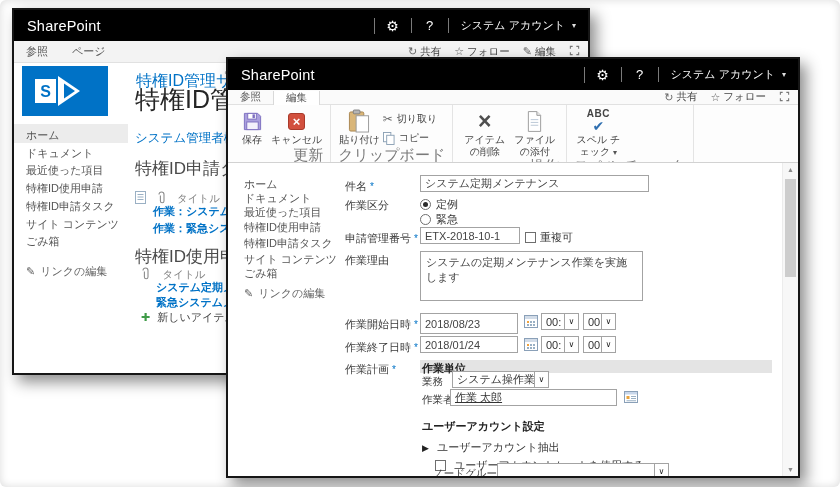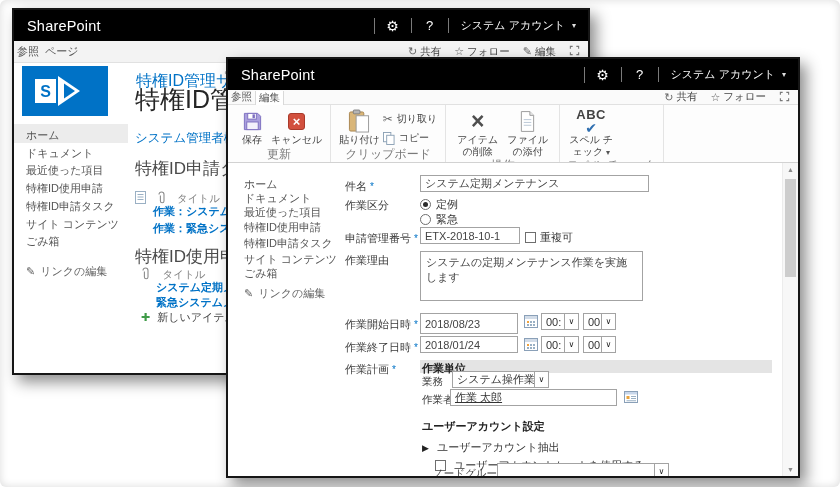--- a/index.html
+++ b/index.html
@@ -12,37 +12,37 @@
   .brand{display:flex;align-items:center;padding-left:13px;font-size:14.5px;letter-spacing:.2px}
   .suite-sp{flex:1}
   .scell{display:flex;align-items:center;justify-content:center;border-left:1px solid #7a7a7a;min-width:37px;font-size:13px;cursor:default}
   .scell.account{font-size:11px;padding:0 12px;gap:7px}
   .caret{font-size:8px;color:#ddd}
   .gearglyph{font-size:14px}
   
   .tabrow{position:relative;display:flex;align-items:center;background:#f3f3f3;border-bottom:1px solid #e1e1e1;font-size:11px;color:#555}
   .bw .tabrow{height:22px}
   .fw .tabrow{height:15px;font-size:10.5px;background:#fafafa}
-  .tab{padding:0 3px;height:100%;display:flex;align-items:center;white-space:nowrap}
+  .tab{padding:0 12px;height:100%;display:flex;align-items:center;white-space:nowrap}
   .fw .tab.active{background:#fff;border-left:1px solid #d9d9d9;border-right:1px solid #d9d9d9;margin-bottom:-1px}
   .tr-actions{margin-left:auto;display:flex;align-items:center;gap:13px;padding-right:8px;font-size:10.5px;color:#444;white-space:nowrap}
   .act{display:flex;align-items:center;gap:3px}
   .ic{font-size:11px;color:#666}
   
   .ribbon{position:absolute;left:0;right:0;top:46px;height:58px;background:#fdfdfd;border-bottom:1px solid #d2d2d2;display:flex;overflow:hidden}
   .rgroup{display:flex;flex-direction:column;border-right:1px solid #e4e4e4;padding:0 3px}
   .rbtns{flex:1;display:flex;align-items:flex-start;padding:3px 5px 0;gap:3px}
-  .glabel{text-align:center;font-size:12px;color:#7a7a7a;padding:0 4px 2px;white-space:nowrap}
+  .glabel{text-align:right;font-size:15px;color:#7a7a7a;padding:0 4px 2px;white-space:nowrap}
   .bigbtn{display:flex;flex-direction:column;align-items:center;font-size:10px;color:#444;line-height:1.15;text-align:center;min-width:32px}
   .bicon{height:26px;display:flex;align-items:center;justify-content:center}
   .smallcol{display:flex;flex-direction:column;gap:5px;padding-top:4px}
   .smallbtn{display:flex;align-items:center;gap:4px;font-size:10px;color:#444;white-space:nowrap}
   .cancelbox{width:17px;height:17px;background:#d2503e;border:1px solid #a93a2b;border-radius:3px;color:#fff;font-size:13px;font-weight:bold;display:flex;align-items:center;justify-content:center;line-height:1}
   .delx{font-size:23px;font-weight:bold;color:#4f4f4f;line-height:1}
-  .abc{font-size:13px;font-weight:bold;color:#444;letter-spacing:.5px;line-height:1}
+  .abc{font-size:10px;font-weight:bold;color:#444;letter-spacing:.5px;line-height:1}
   .spellcheckmark{font-size:14px;color:#2f6fb0;line-height:1}
   .cutglyph{font-size:12px;color:#666}
   
   .bw-body{position:absolute;left:0;right:0;top:53px;bottom:0;overflow:hidden}
   .fw-body{position:absolute;left:0;top:104px;right:16px;bottom:0;overflow:hidden;font-size:11px}
   .abs{position:absolute;white-space:nowrap}
   .navitem{font-size:11px;color:#555}
   .link{color:#0072c6}
   .h2{font-size:17px;color:#4a4a4a}
   .colhead{font-size:10.5px;color:#808080}

